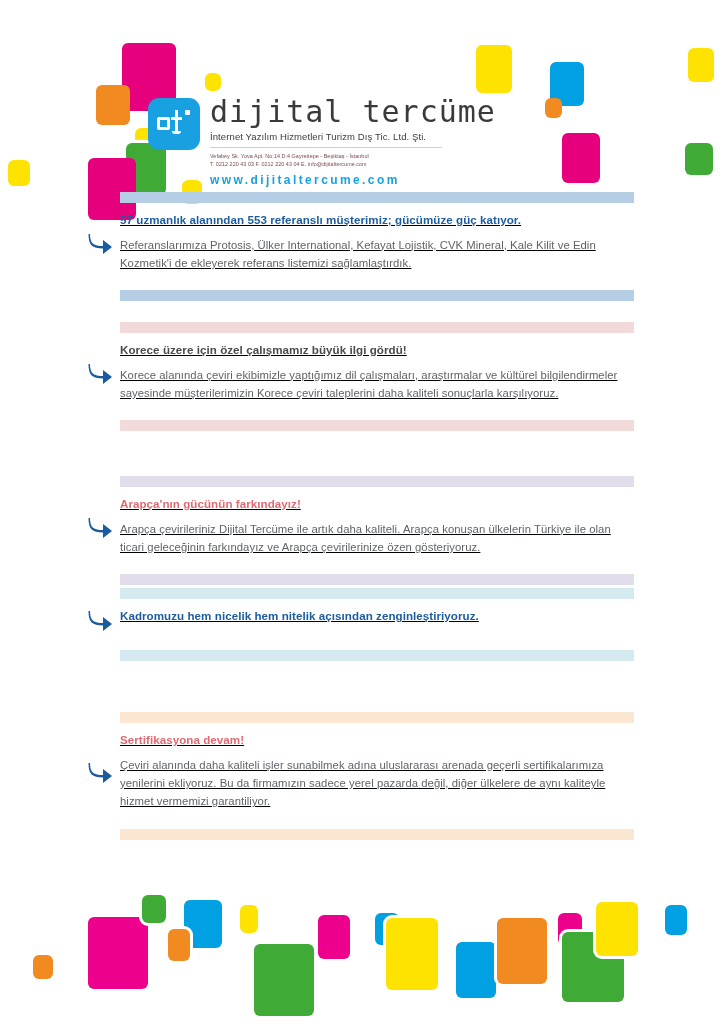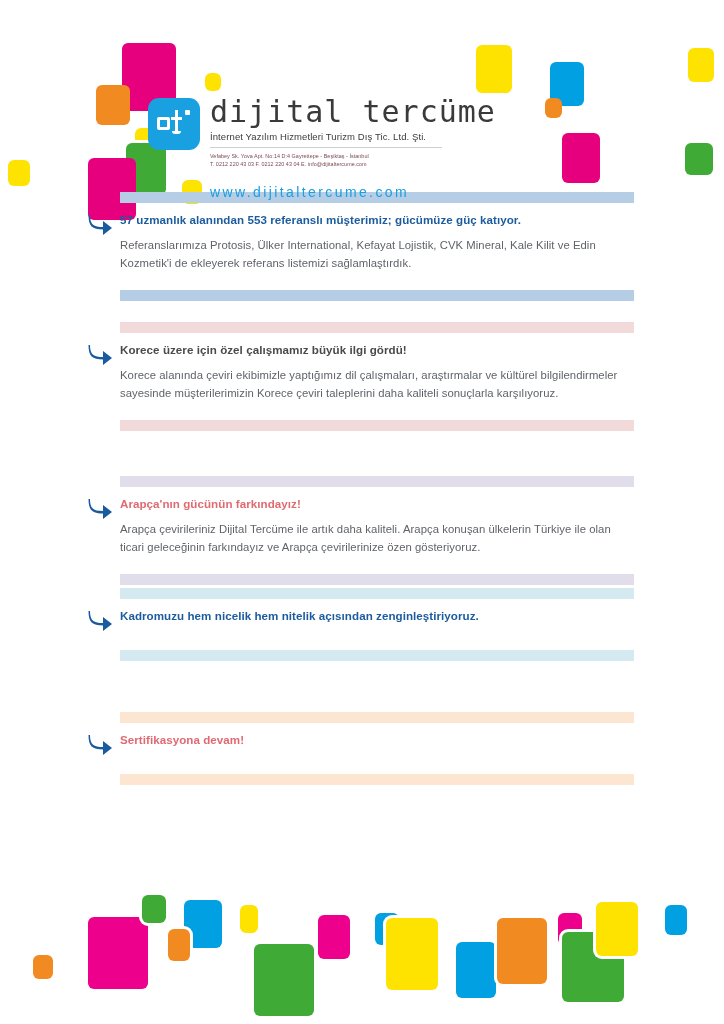--- a/index.html
+++ b/index.html
@@ -33,28 +33,28 @@
     font-family:"DejaVu Sans Mono", monospace;
     font-size:30px;letter-spacing:1px;color:#3a3a3a;line-height:1;font-weight:400;
     white-space:nowrap;
   }
   .logo-sub{
     font-size:9.5px;color:#3a3a3a;margin-top:4px;white-space:nowrap;letter-spacing:.1px;
   }
   .logo-rule{height:1px;background:#cfcfcf;margin:5px 0 4px 0;width:232px;}
   .logo-addr{font-size:5.4px;color:#7a4a52;line-height:1.55;white-space:nowrap;letter-spacing:.05px;}
   .logo-url{
-    font-size:14px;color:#18a0e0;font-weight:normal;letter-spacing:2.4px;margin-top:15px;white-space:nowrap;
+    font-size:12px;color:#18a0e0;font-weight:bold;letter-spacing:2.4px;margin-top:4px;white-space:nowrap;
   }
 
   
   .content{position:absolute;left:0;top:0;width:724px;z-index:20;}
   .block{position:absolute;left:88px;width:546px;}
   .bar{height:11px;width:514px;margin-left:32px;}
-  .row{display:flex;align-items:flex-start;margin-top:9px;}
+  .row{display:flex;align-items:center;margin-top:9px;text-decoration:underline;}
   .arrow{width:26px;height:22px;flex:none;margin-top:1px;margin-left:0px;}
   .btext{flex:1;padding-left:6px;}
   .head{
     font-size:11.6px;font-weight:bold;line-height:1.35;margin:0 0 8px 0;letter-spacing:.05px;
   }
   .body{
     font-size:11.3px;color:#5f6368;line-height:1.62;margin:0;letter-spacing:.05px;
   }
   .bar-bottom{height:11px;width:514px;margin-left:32px;}
 </style>
@@ -151,20 +151,21 @@
         <div class="bar-bottom" style="background: rgb(212, 233, 240); margin-top: 18px;"></div>
       </div>
       <div class="block" style="top: 712px;">
         <div class="bar" style="background: rgb(252, 230, 210);"></div>
         <div class="row">
           <div class="arrow"><svg width="26" height="22" viewBox="0 0 26 22">
               <path d="M2 2 C2 12, 6 14, 15 14 L15 8 L24 15 L15 22 L15 16.5 C4 16.5, 0.5 13, 0.5 2 Z" fill="#1a5ba0"></path>
             </svg></div>
           <div class="btext">
             <p class="head" style="color: rgb(224, 106, 114);">Sertifikasyona devam!</p>
+            <p class="body" style="color: rgb(95, 99, 104);">Çeviri alanında daha kaliteli işler sunabilmek adına uluslararası arenada geçerli sertifikalarımıza yenilerini ekliyoruz. Bu da firmamızın sadece yerel pazarda değil, diğer ülkelere de aynı kaliteyle hizmet vermemizi garantiliyor.</p>
           </div>
         </div>
         <div class="bar-bottom" style="background: rgb(252, 230, 210); margin-top: 18px;"></div>
       </div>
     </div>
 
   <div id="decor-bottom">
       <div class="sq" style="left: 33px; top: 955px; width: 20px; height: 24px; background: rgb(241, 138, 33);"></div>
       <div class="sq ring" style="left: 88px; top: 917px; width: 60px; height: 72px; background: rgb(236, 0, 140);"></div>
       <div class="sq ring" style="left: 142px; top: 895px; width: 24px; height: 28px; background: rgb(63, 170, 53);"></div>

